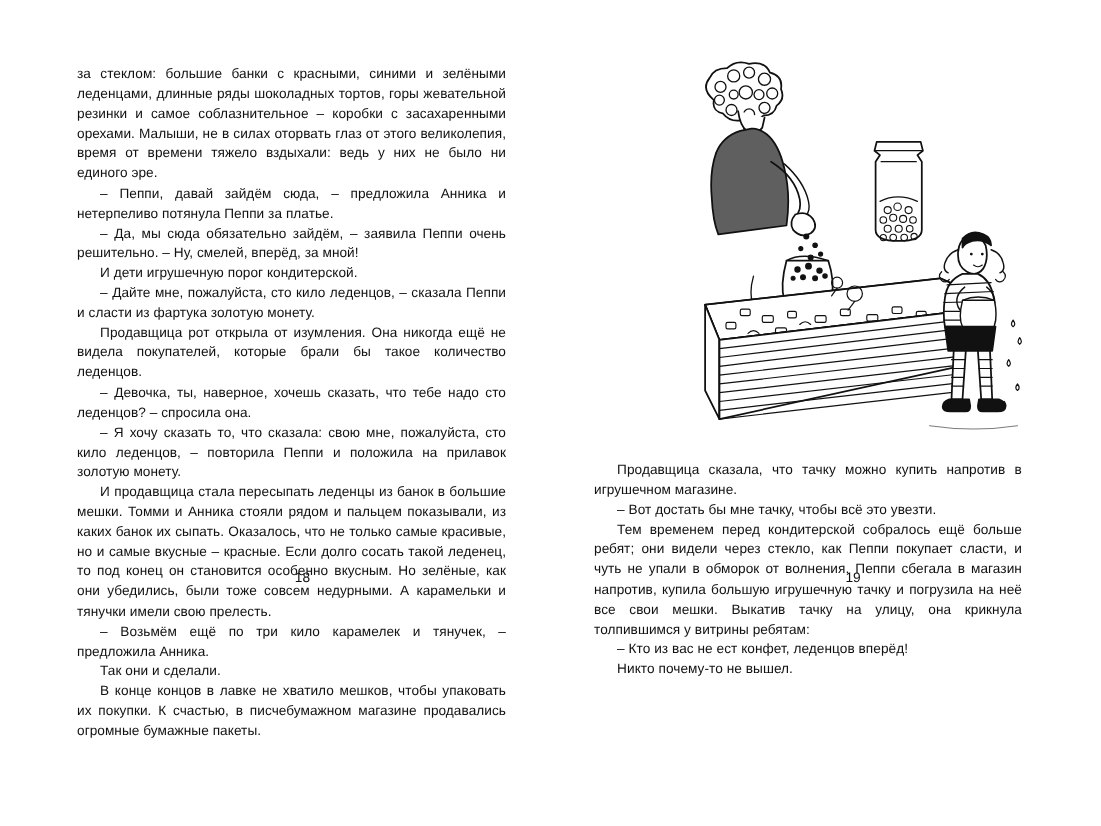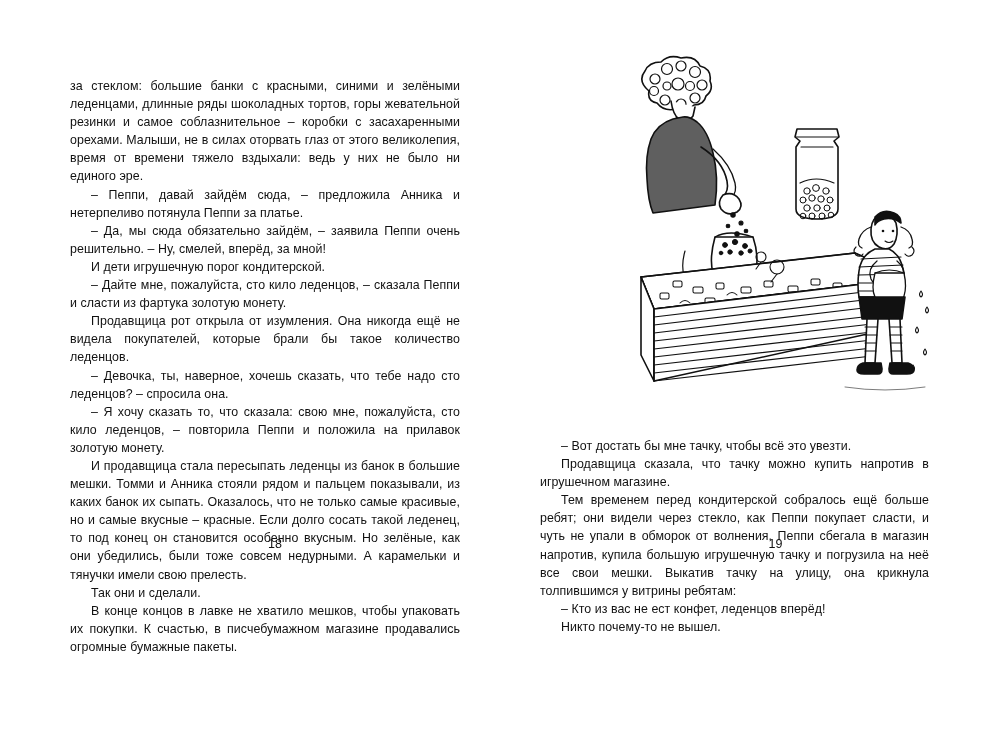--- a/index.html
+++ b/index.html
@@ -18,21 +18,20 @@
     position: relative;
     width: 1001px;
     height: 751px;
     background: #ffffff;
   }
   .page {
     position: absolute;
     top: 0;
     height: 590px;
     box-sizing: border-box;
-    margin-top: 19px;
   }
   .page-left {
     left: 0;
     width: 500px;
     padding: 58px 40px 0 70px;
   }
   .page-right {
     left: 500px;
     width: 501px;
     padding: 58px 72px 0 40px;
@@ -87,30 +86,31 @@
     <div class="body-text">
       <p>за стеклом: большие банки с красными, синими и зелёными леденцами, длинные ряды шоколадных тортов, горы жевательной резинки и самое соблазнительное – коробки с засахаренными орехами. Малыши, не в силах оторвать глаз от этого великолепия, время от времени тяжело вздыхали: ведь у них не было ни единого эре.</p>
       <p class="indent">– Пеппи, давай зайдём сюда, – предложила Анника и нетерпеливо потянула Пеппи за платье.</p>
       <p class="indent">– Да, мы сюда обязательно зайдём, – заявила Пеппи очень решительно. – Ну, смелей, вперёд, за мной!</p>
       <p class="indent">И дети игрушечную порог кондитерской.</p>
       <p class="indent">– Дайте мне, пожалуйста, сто кило леденцов, – сказала Пеппи и сласти из фартука золотую монету.</p>
       <p class="indent">Продавщица рот открыла от изумления. Она никогда ещё не видела покупателей, которые брали бы такое количество леденцов.</p>
       <p class="indent">– Девочка, ты, наверное, хочешь сказать, что тебе надо сто леденцов? – спросила она.</p>
       <p class="indent">– Я хочу сказать то, что сказала: свою мне, пожалуйста, сто кило леденцов, – повторила Пеппи и положила на прилавок золотую монету.</p>
       <p class="indent">И продавщица стала пересыпать леденцы из банок в большие мешки. Томми и Анника стояли рядом и пальцем показывали, из каких банок их сыпать. Оказалось, что не только самые красивые, но и самые вкусные – красные. Если долго сосать такой леденец, то под конец он становится особенно вкусным. Но зелёные, как они убедились, были тоже совсем недурными. А карамельки и тянучки имели свою прелесть.</p>
+      <p class="indent">– Возьмём ещё по три кило карамелек и тянучек, – предложила Анника.</p>
       <p class="indent">Так они и сделали.</p>
       <p class="indent">В конце концов в лавке не хватило мешков, чтобы упаковать их покупки. К счастью, в писчебумажном магазине продавались огромные бумажные пакеты.</p>
     </div>
     <div class="page-number">18</div>
   </div>
 
   <div class="page page-right">
     <div class="body-text right-col-text">
+      <p class="indent">Продавщица сказала, что тачку можно купить напротив в игрушечном магазине.</p>
       <p class="indent">– Вот достать бы мне тачку, чтобы всё это увезти.</p>
-      <p class="indent">Продавщица сказала, что тачку можно купить напротив в игрушечном магазине.</p>
       <p class="indent">Тем временем перед кондитерской собралось ещё больше ребят; они видели через стекло, как Пеппи покупает сласти, и чуть не упали в обморок от волнения. Пеппи сбегала в магазин напротив, купила большую игрушечную тачку и погрузила на неё все свои мешки. Выкатив тачку на улицу, она крикнула толпившимся у витрины ребятам:</p>
       <p class="indent">– Кто из вас не ест конфет, леденцов вперёд!</p>
       <p class="indent">Никто почему-то не вышел.</p>
     </div>
     <div class="page-number">19</div>
   </div>
 
   <div class="illustration">
     <svg width="400" height="345" viewBox="0 0 400 345" xmlns="http://www.w3.org/2000/svg">
       <g fill="none" stroke="#111" stroke-width="1.6" stroke-linejoin="round" stroke-linecap="round">

